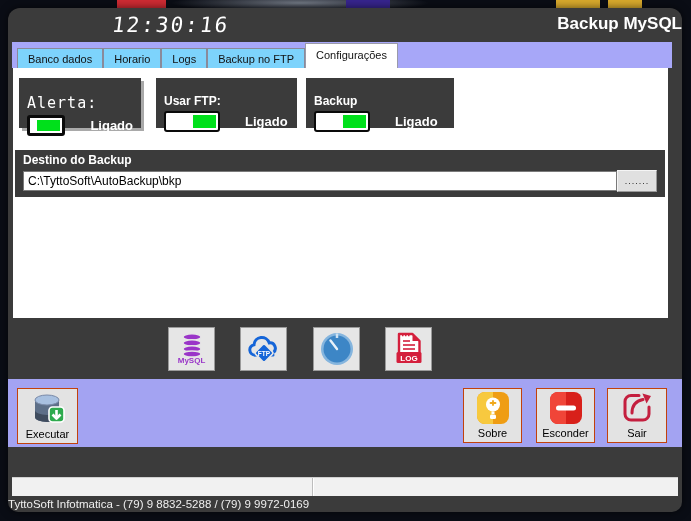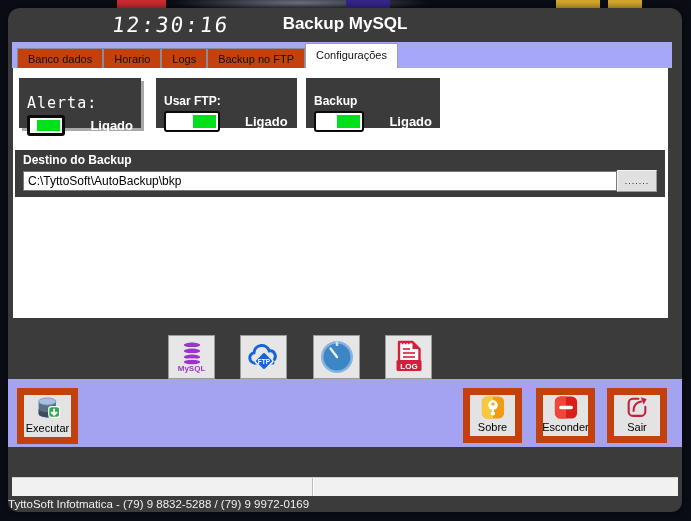--- a/index.html
+++ b/index.html
@@ -23,45 +23,45 @@
     background:#3b3b3b;border-radius:12px 12px 10px 10px;
     box-shadow:0 0 8px rgba(0,0,0,.6);
   }
   .title-bar{position:absolute;left:0;top:0;width:674px;height:34px;}
   .clock{
     position:absolute;left:104px;top:5px;width:140px;
     color:#fff;font-family:"DejaVu Sans Mono",monospace;
     font-size:21px;letter-spacing:2px;transform:skewX(-7deg);
   }
   .win-title{
-    position:absolute;left:0;top:6px;width:674px;text-align:center;
+    position:absolute;left:0;top:6px;width:674px;text-align:right;
     color:#fff;font-weight:bold;font-size:17px;
   }
   .tab-strip{
     position:absolute;left:4px;top:34px;width:660px;height:26px;
     background:#a7a7f8;display:flex;align-items:flex-end;padding-left:5px;box-sizing:border-box;
   }
   .tab{
     height:20px;line-height:20px;padding:0 10px;font-size:11px;color:#111;
-    background:#c2410c;border:1px solid #8a8a9a;border-bottom:none;box-sizing:border-box;
+    background:#7dd3fc;border:1px solid #8a8a9a;border-bottom:none;box-sizing:border-box;
   }
   .tab.selected{
     height:25px;line-height:23px;background:#ffffff;position:relative;z-index:2;
     border-color:#9a9aaa;
   }
   .content{
     position:absolute;left:5px;top:60px;width:655px;height:250px;background:#ffffff;
   }
   .toggle-panel{
     position:absolute;top:10px;height:50px;background:#3b3b3b;color:#fff;
     box-sizing:border-box;padding:16px 8px;
   }
   .tp-alerta{left:6px;width:122px;box-shadow:3px 3px 0 #a9a9a9;}
   .tp-ftp{left:143px;width:141px;}
-  .tp-backup{left:293px;width:134px;}
+  .tp-backup{left:293px;width:148px;}
   .tp-label{font-weight:bold;font-size:12px;display:block;}
   .tp-label.mono{font-family:"DejaVu Sans Mono",monospace;font-size:15px;font-weight:normal;letter-spacing:1px;}
   .toggle-row{display:flex;align-items:center;gap:25px;margin-top:3px;}
   .toggle{
     position:relative;width:52px;height:17px;background:#fff;border:2px solid #0a0a0a;border-radius:3px;
   }
   .toggle.thick{border-width:3px;width:50px;height:15px;}
   .toggle .knob{
     position:absolute;right:2px;top:2px;bottom:2px;width:23px;background:#00e01b;
   }
@@ -82,30 +82,29 @@
     border-top-color:#f5f5f5;border-left-color:#f5f5f5;
     font-size:9px;letter-spacing:1px;color:#222;line-height:10px;
   }
   .icon-bar{
     position:absolute;left:5px;top:310px;width:655px;height:61px;background:#3b3b3b;
   }
   .icon-btn{
     position:absolute;top:9px;width:47px;height:44px;background:#e6e6e6;border:1px solid #9a9a9a;
     box-sizing:border-box;display:flex;flex-direction:column;align-items:center;justify-content:center;
     padding:1px;
-    margin-top:8px;
   }
   .icon-btn span.mini-label{font-size:8px;font-weight:bold;color:#9a35c8;line-height:8px;}
   .ib-mysql{left:155px;} .ib-ftp{left:227px;} .ib-clock{left:300px;} .ib-log{left:372px;}
 
   .bottom-bar{
     position:absolute;left:0;top:371px;width:674px;height:68px;background:#a3a3f2;
   }
   .action-btn{
-    position:absolute;top:9px;width:59px;height:55px;background:#e3e3e3;border:7px solid #c2410c;
+    position:absolute;top:9px;width:59px;height:55px;background:#e3e3e3;border:1px solid #c2410c;
     box-sizing:border-box;display:flex;flex-direction:column;align-items:center;justify-content:flex-end;
     padding-bottom:2px;gap:1px;
   }
   .action-btn .lbl{font-size:11px;color:#000;line-height:13px;}
   .ab-executar{left:9px;width:61px;height:56px;}
   .ab-sobre{left:455px;} .ab-esconder{left:528px;} .ab-sair{left:599px;width:60px;}
 
   .status-strip{
     position:absolute;left:4px;top:469px;width:666px;height:19px;background:#f1f1f1;
     display:flex;border-top:1px solid #d0d0d0;box-sizing:border-box;

